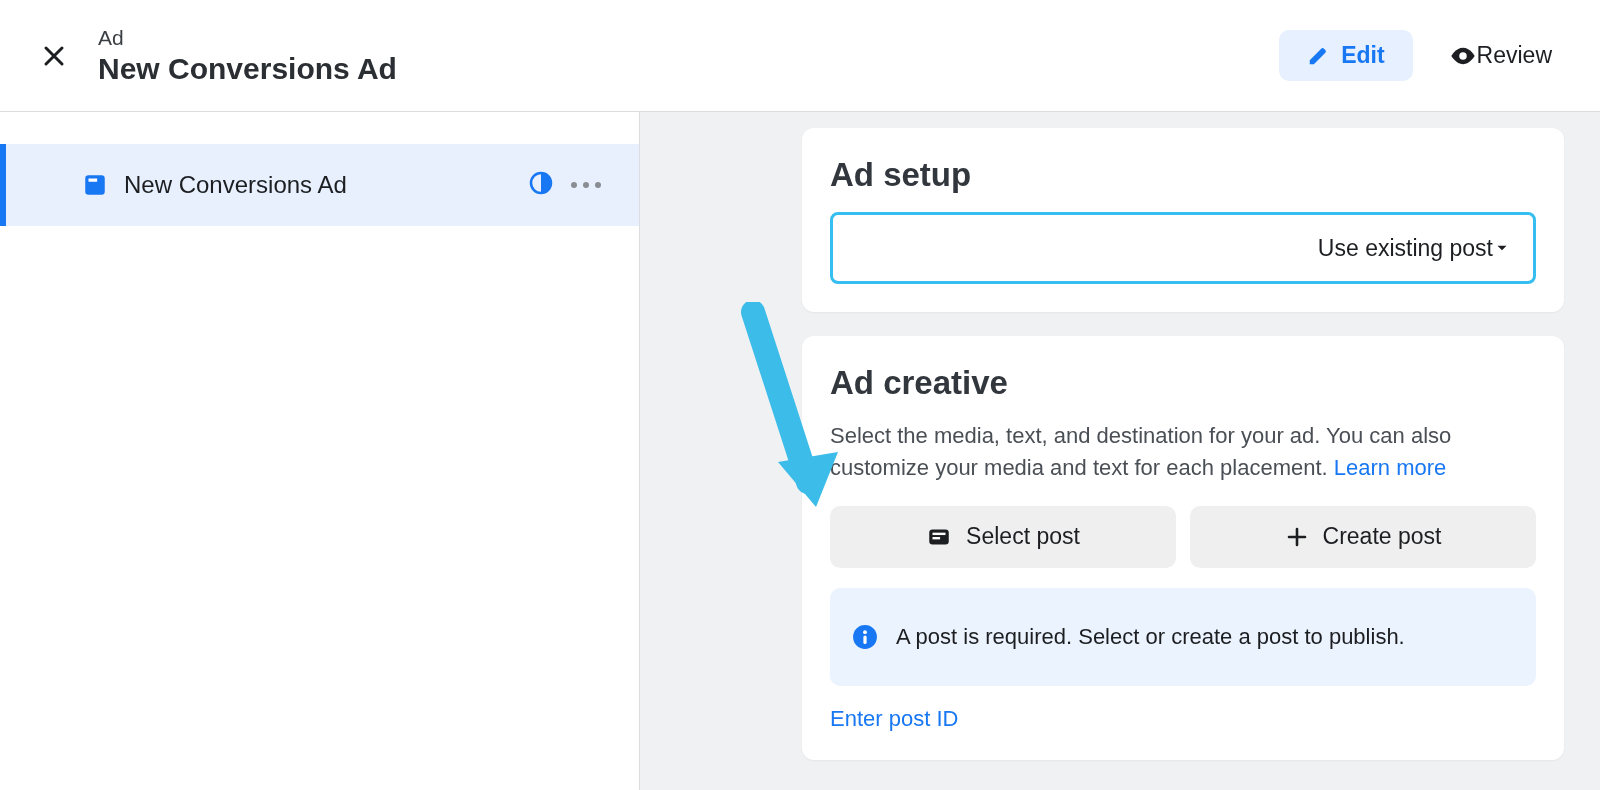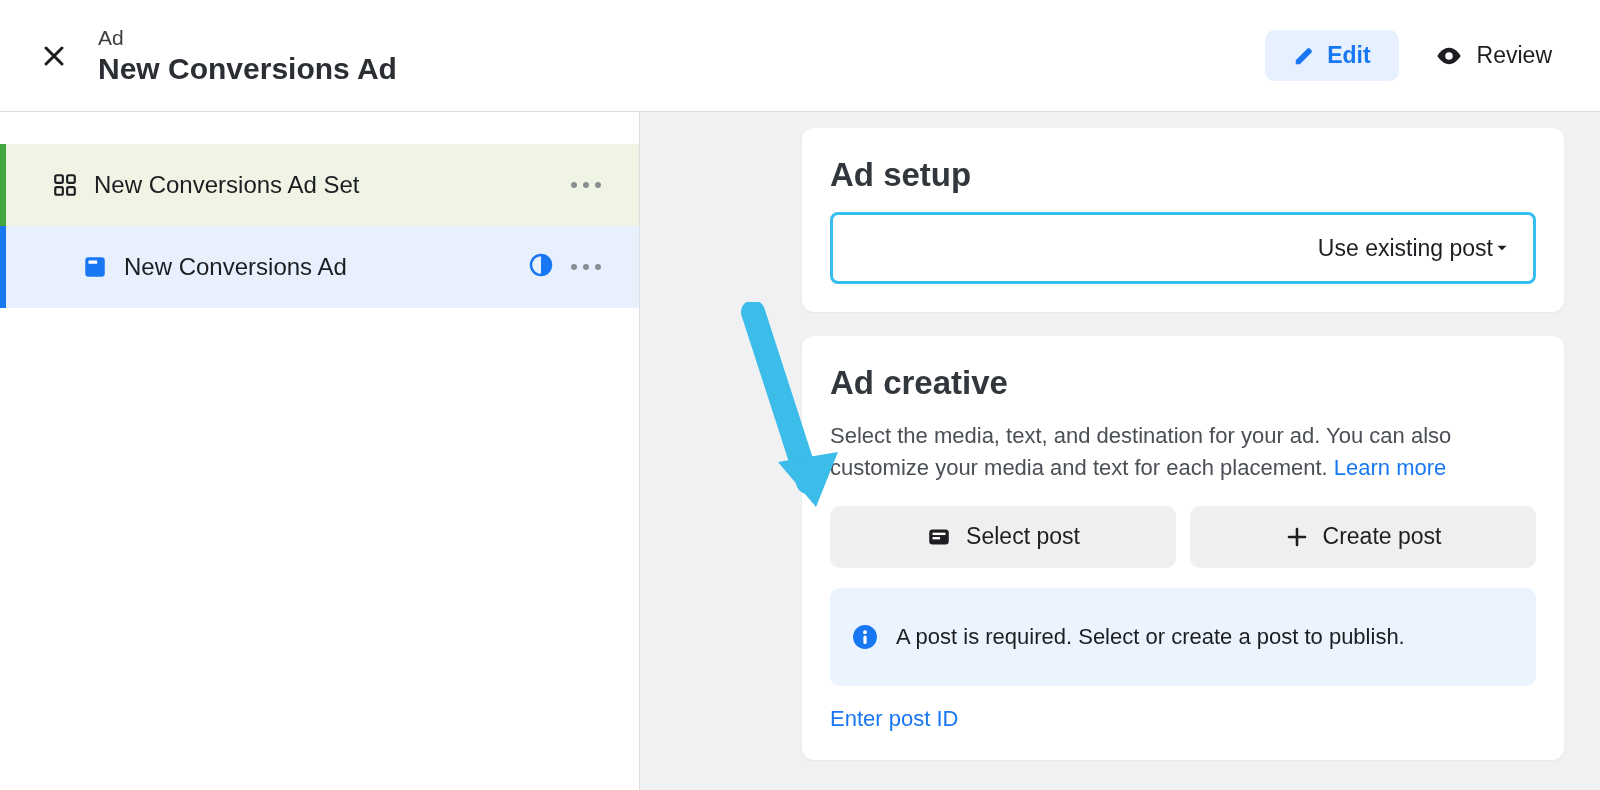--- a/index.html
+++ b/index.html
@@ -34,21 +34,21 @@
   .header-actions { display: flex; align-items: center; gap: 28px; }
   .edit-pill {
     display: flex; align-items: center; gap: 12px;
     background: #e7f0fe;
     padding: 12px 28px;
     border-radius: 10px;
     cursor: pointer;
   }
   .edit-label { color: #1877f2; font-weight: 700; font-size: 23px; }
   .review-btn {
-    display: flex; align-items: center; gap: 14px;
+    display: flex; align-items: center; 
     cursor: pointer;
     padding: 10px 8px;
   }
   .review-label { font-size: 23px; font-weight: 400; color: #1c1e21; }
 
   
   .content { display: flex; height: calc(100% - 96px); }
   .left-pane {
     width: 640px;
     border-right: 1px solid #dcdde1;
@@ -177,38 +177,20 @@
       <span class="review-label">Review</span>
     </div>
   </div>
 </div>
 
 <div class="content">
 
   <div class="left-pane">
     <div class="tree">
 
-      <div class="tree-row adset">
-        <div class="tree-left-bar"></div>
-        <div class="tree-icon">
-          <svg width="26" height="26" viewBox="0 0 24 24">
-            <rect x="3" y="3" width="7" height="7" rx="1.5" fill="none" stroke="#1c1e21" stroke-width="2"></rect>
-            <rect x="14" y="3" width="7" height="7" rx="1.5" fill="none" stroke="#1c1e21" stroke-width="2"></rect>
-            <rect x="3" y="14" width="7" height="7" rx="1.5" fill="none" stroke="#1c1e21" stroke-width="2"></rect>
-            <rect x="14" y="14" width="7" height="7" rx="1.5" fill="none" stroke="#1c1e21" stroke-width="2"></rect>
-          </svg>
-        </div>
-        <div class="tree-label">New Conversions Ad Set</div>
-        <div class="tree-spacer"></div>
-        <div class="tree-more">
-            <span></span>
-            <span></span>
-            <span></span>
-          </div>
-      </div>
 
       <div class="tree-row ad">
         <div class="tree-left-bar"></div>
         <div class="tree-icon">
           <svg width="26" height="26" viewBox="0 0 24 24">
             <rect x="3" y="3" width="18" height="18" rx="3" fill="#1877f2"></rect>
             <rect x="6" y="6" width="8" height="3" fill="#fff"></rect>
           </svg>
         </div>
         <div class="tree-label">New Conversions Ad</div>

